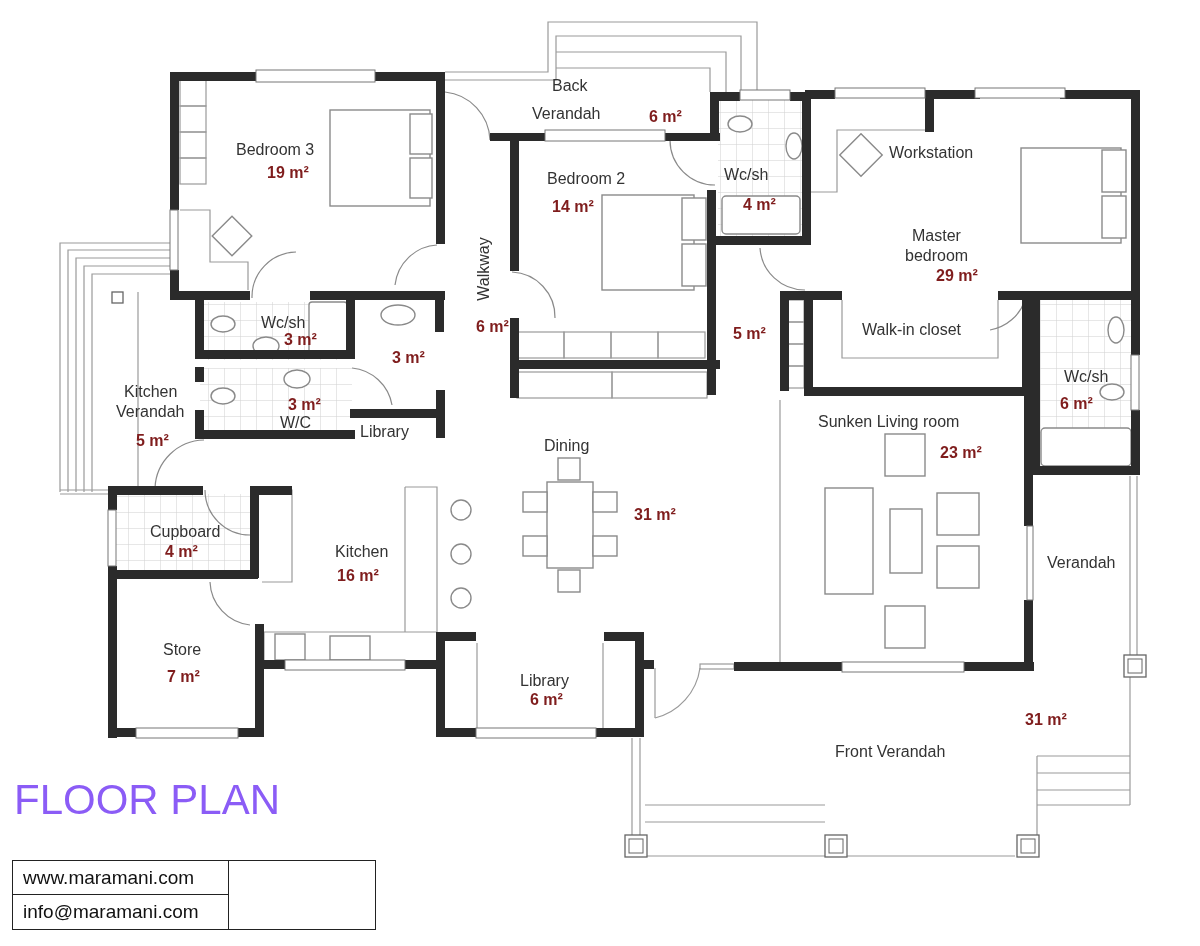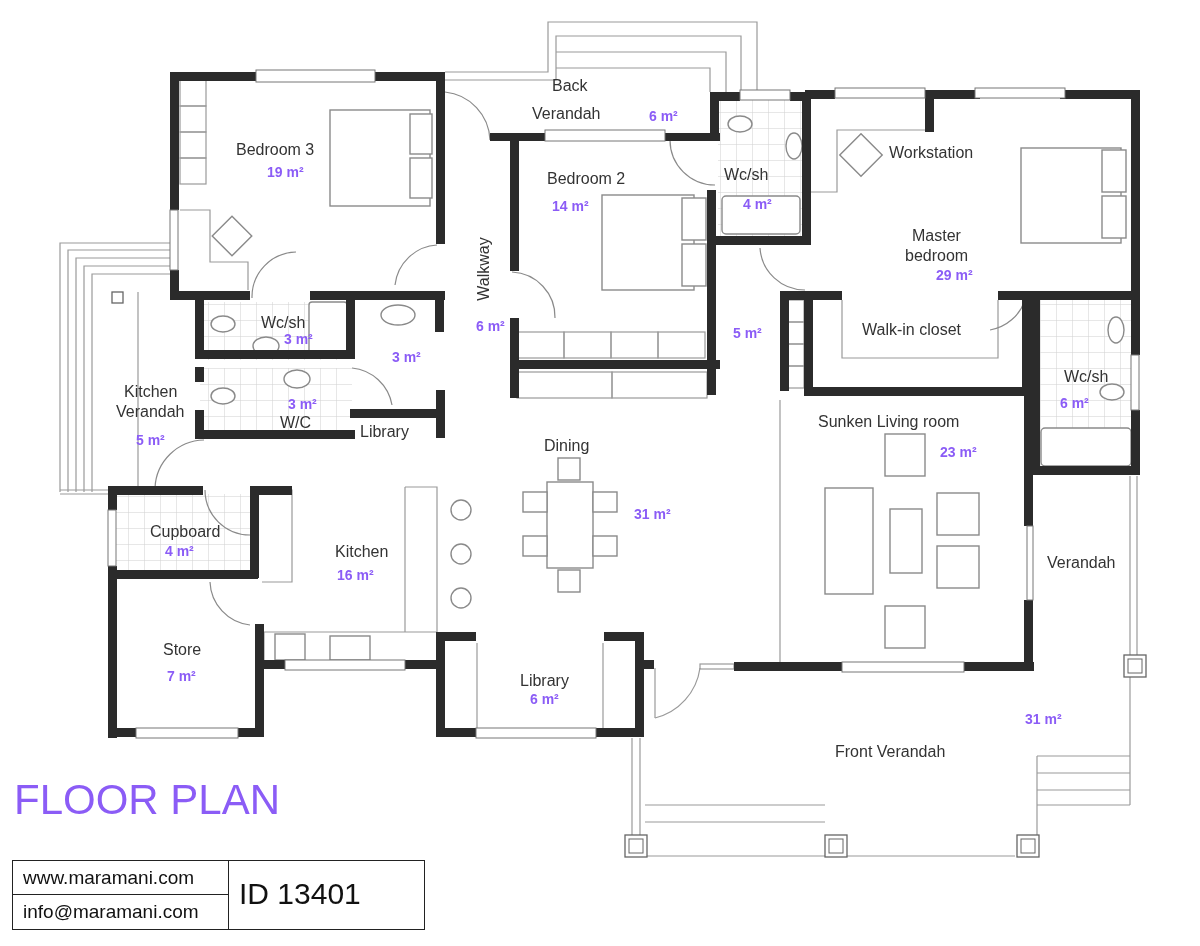--- a/index.html
+++ b/index.html
@@ -1,22 +1,22 @@
 <!DOCTYPE html>
 <html><head>
 <meta charset="utf-8">
 <style>
   html,body{margin:0;padding:0;background:#fff;}
   body{width:1200px;height:946px;position:relative;overflow:hidden;font-family:"Liberation Sans",sans-serif;color:#2a2a2a;}
   svg.plan{position:absolute;left:0;top:0;width:1200px;height:946px;}
   .lbl{position:absolute;font-size:16px;color:#333;white-space:nowrap;line-height:18px;text-align:center;}
-  .area{position:absolute;font-size:14px;font-weight:bold;color:#8b5cf6;white-space:nowrap;font-family:"Liberation Sans Narrow","Liberation Sans",sans-serif;}
+  .area{position:absolute;font-size:16px;font-weight:bold;color:#7f1d1d;white-space:nowrap;font-family:"Liberation Sans Narrow","Liberation Sans",sans-serif;}
   .vert{transform:rotate(-90deg);transform-origin:center;}
   .title{position:absolute;left:14px;top:776px;font-size:42px;color:#8b5cf6;letter-spacing:0px;}
-  .idbox{position:absolute;left:12px;top:860px;width:413px;height:70px;border:1.5px solid #222;box-sizing:border-box;}
+  .idbox{position:absolute;left:12px;top:860px;width:364px;height:70px;border:1.5px solid #222;box-sizing:border-box;}
   .idbox .cell{position:absolute;font-size:19px;color:#111;}
   .idbox .c1{left:0;top:0;width:216px;height:34px;border-right:1.5px solid #222;border-bottom:1.5px solid #222;box-sizing:border-box;padding:6px 0 0 10px;}
   .idbox .c2{left:0;top:34px;width:216px;height:34px;border-right:1.5px solid #222;box-sizing:border-box;padding:6px 0 0 10px;}
   .idbox .c3{left:216px;top:0;width:146px;height:68px;font-size:30px;padding:16px 0 0 10px;box-sizing:border-box;}
 </style>
 </head>
 <body>
 
 <svg class="plan" viewBox="0 0 1200 946" xmlns="http://www.w3.org/2000/svg">
   <defs>
@@ -332,14 +332,13 @@
 <div class="lbl" style="left:520px;top:672px;">Library</div>
 <div class="area" style="left:530px;top:691px;">6 m²</div>
 
 <div class="lbl" style="left:835px;top:743px;">Front Verandah</div>
 <div class="area" style="left:1025px;top:711px;">31 m²</div>
 
 <div class="title">FLOOR PLAN</div>
 <div class="idbox">
   <div class="cell c1">www.maramani.com</div>
   <div class="cell c2">info@maramani.com</div>
-  <div class="cell c3">ID 13401</div>
 </div>
 
 </body></html>

